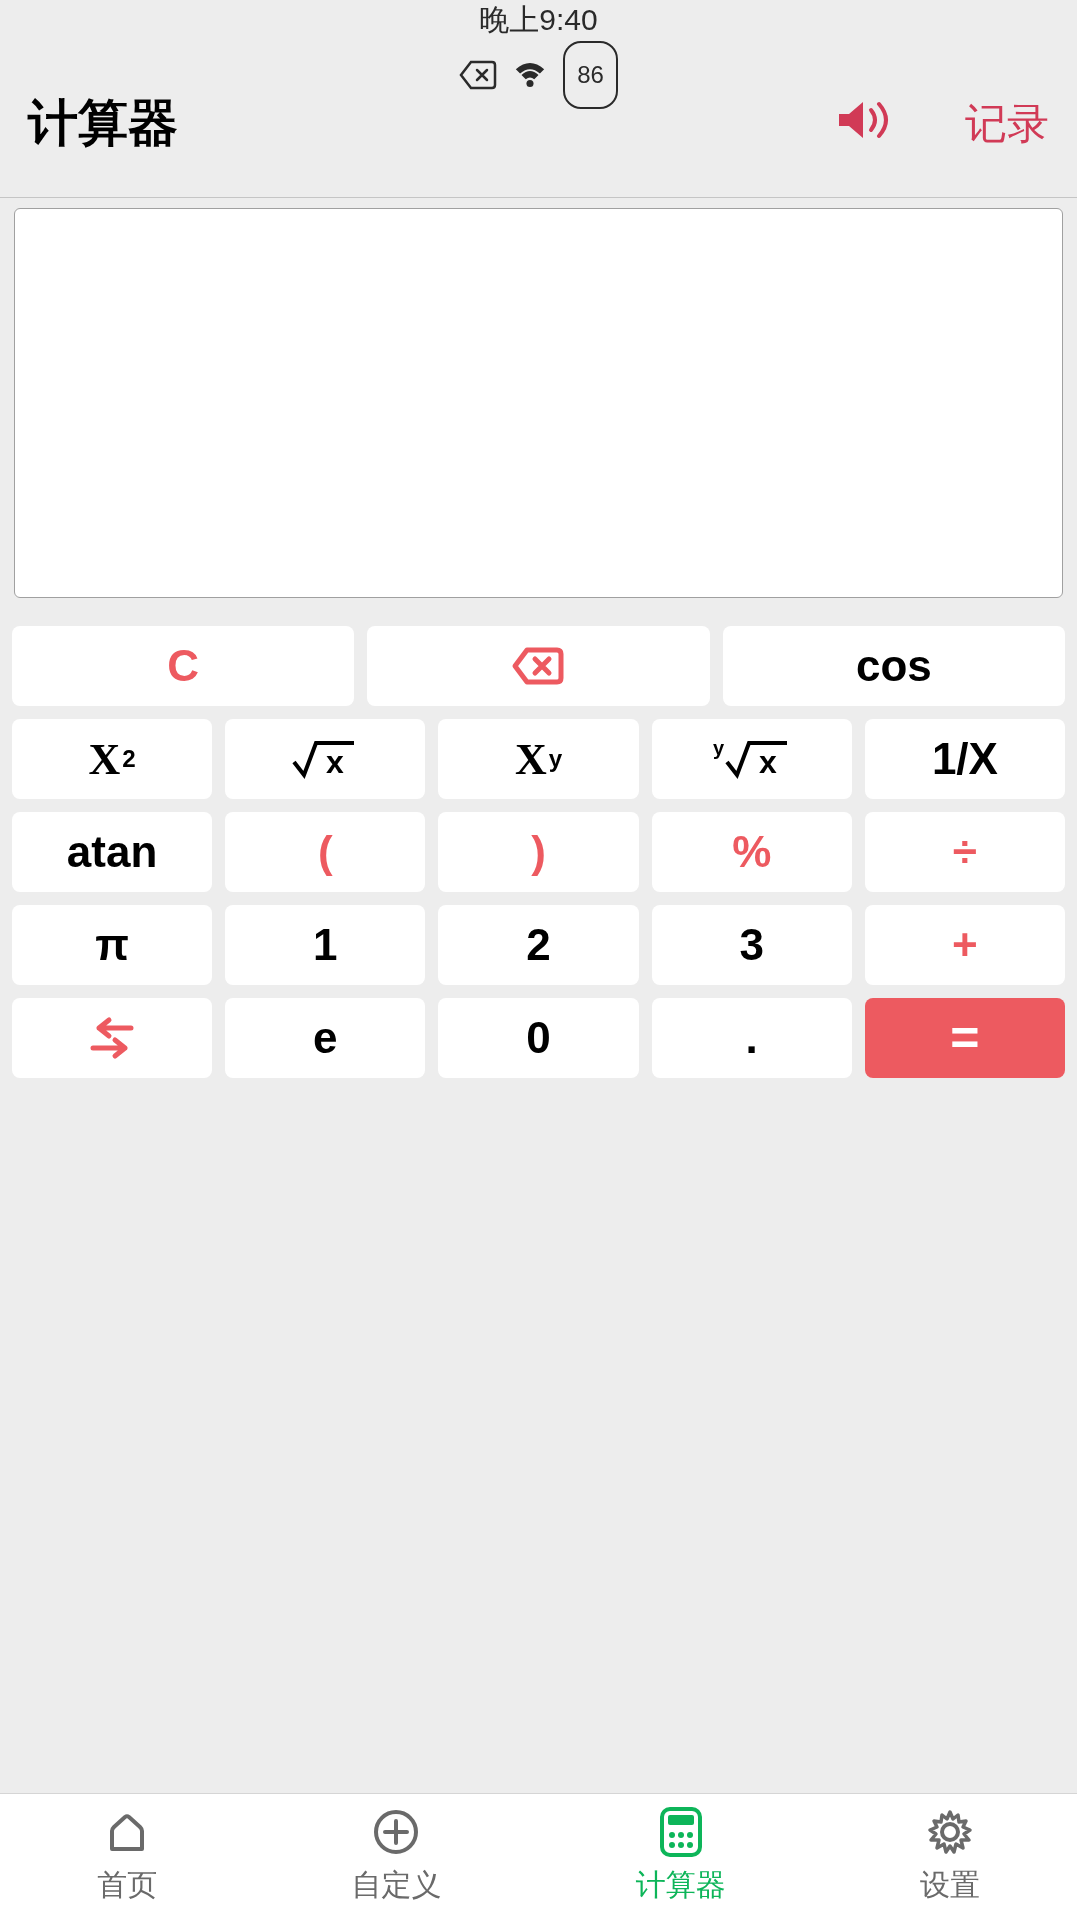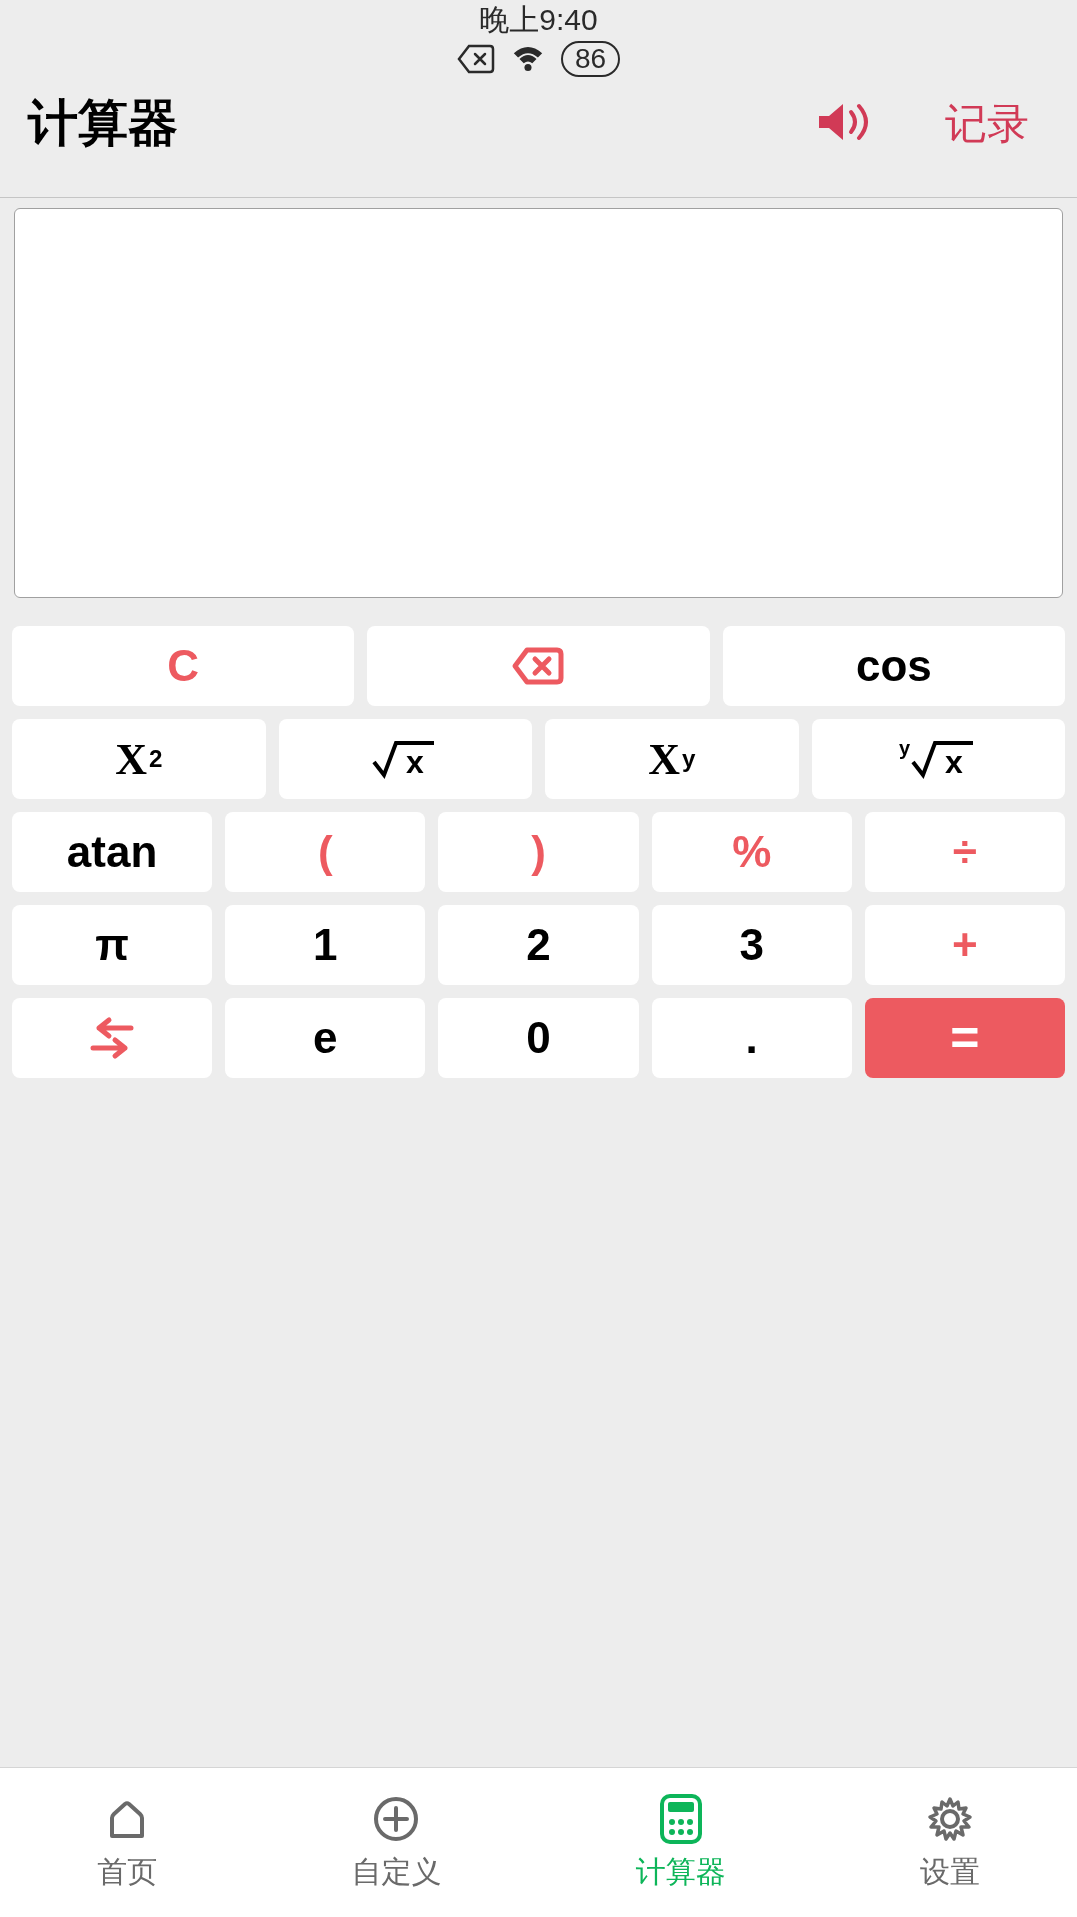--- a/index.html
+++ b/index.html
@@ -33,22 +33,22 @@
       gap: 16px;
     }
     .status-icon {
       display: inline-flex;
       align-items: center;
       justify-content: center;
     }
     .battery-pill {
       border: 2.5px solid #2a2a2a;
       border-radius: 18px;
-      padding: 0 12px;
-      font-size: 28px;
+      padding: 18px 12px;
+      font-size: 24px;
       font-weight: 500;
     }
     .wifi-svg {
       width: 34px;
       height: 34px;
     }
     .backspace-status {
       width: 38px;
       height: 30px;
     }
@@ -60,23 +60,21 @@
       padding: 30px 28px 40px 28px;
       border-bottom: 1px solid #c5c5c5;
     }
     .header-title {
       font-size: 50px;
       font-weight: 700;
       color: #000;
     }
     .header-actions {
       display: flex;
-      align-items: center;
       gap: 70px;
-      margin-right: 20px;
     }
     .sound-icon {
       color: #d13a56;
     }
     .record-link {
       font-size: 42px;
       color: #d13a56;
     }
     
     .display-area {
@@ -135,21 +133,21 @@
     }
     .key.lower {
       text-transform: none;
     }
     
     .bottom-spacer {
       height: 38px;
     }
     
     .bottom-nav {
-      height: 150px;
+      height: 124px;
       background: #fff;
       border-top: 1px solid #d5d5d5;
       display: flex;
       align-items: center;
       justify-content: space-around;
     }
     .nav-item {
       display: flex;
       flex-direction: column;
       align-items: center;
@@ -233,20 +231,21 @@
       </svg>
     </div>
     <div class="key math-font">X<span class="sup">y</span></div>
     <div class="key math-font">
       <svg width="82" height="44" viewBox="0 0 82 44">
         <text x="2" y="18" font-family="Times New Roman" font-size="20" font-weight="bold">y</text>
         <path d="M16 25 L26 38 L38 6 H76" fill="none" stroke="#000" stroke-width="4"></path>
         <text x="48" y="36" font-family="Times New Roman" font-size="32" font-weight="bold">x</text>
       </svg>
     </div>
+    <div class="key">1/X</div>
   </div>
 
   <div class="keypad-row">
     <div class="key lower">atan</div>
     <div class="key red">(</div>
     <div class="key red">)</div>
     <div class="key red">%</div>
     <div class="key red">÷</div>
   </div>
 

